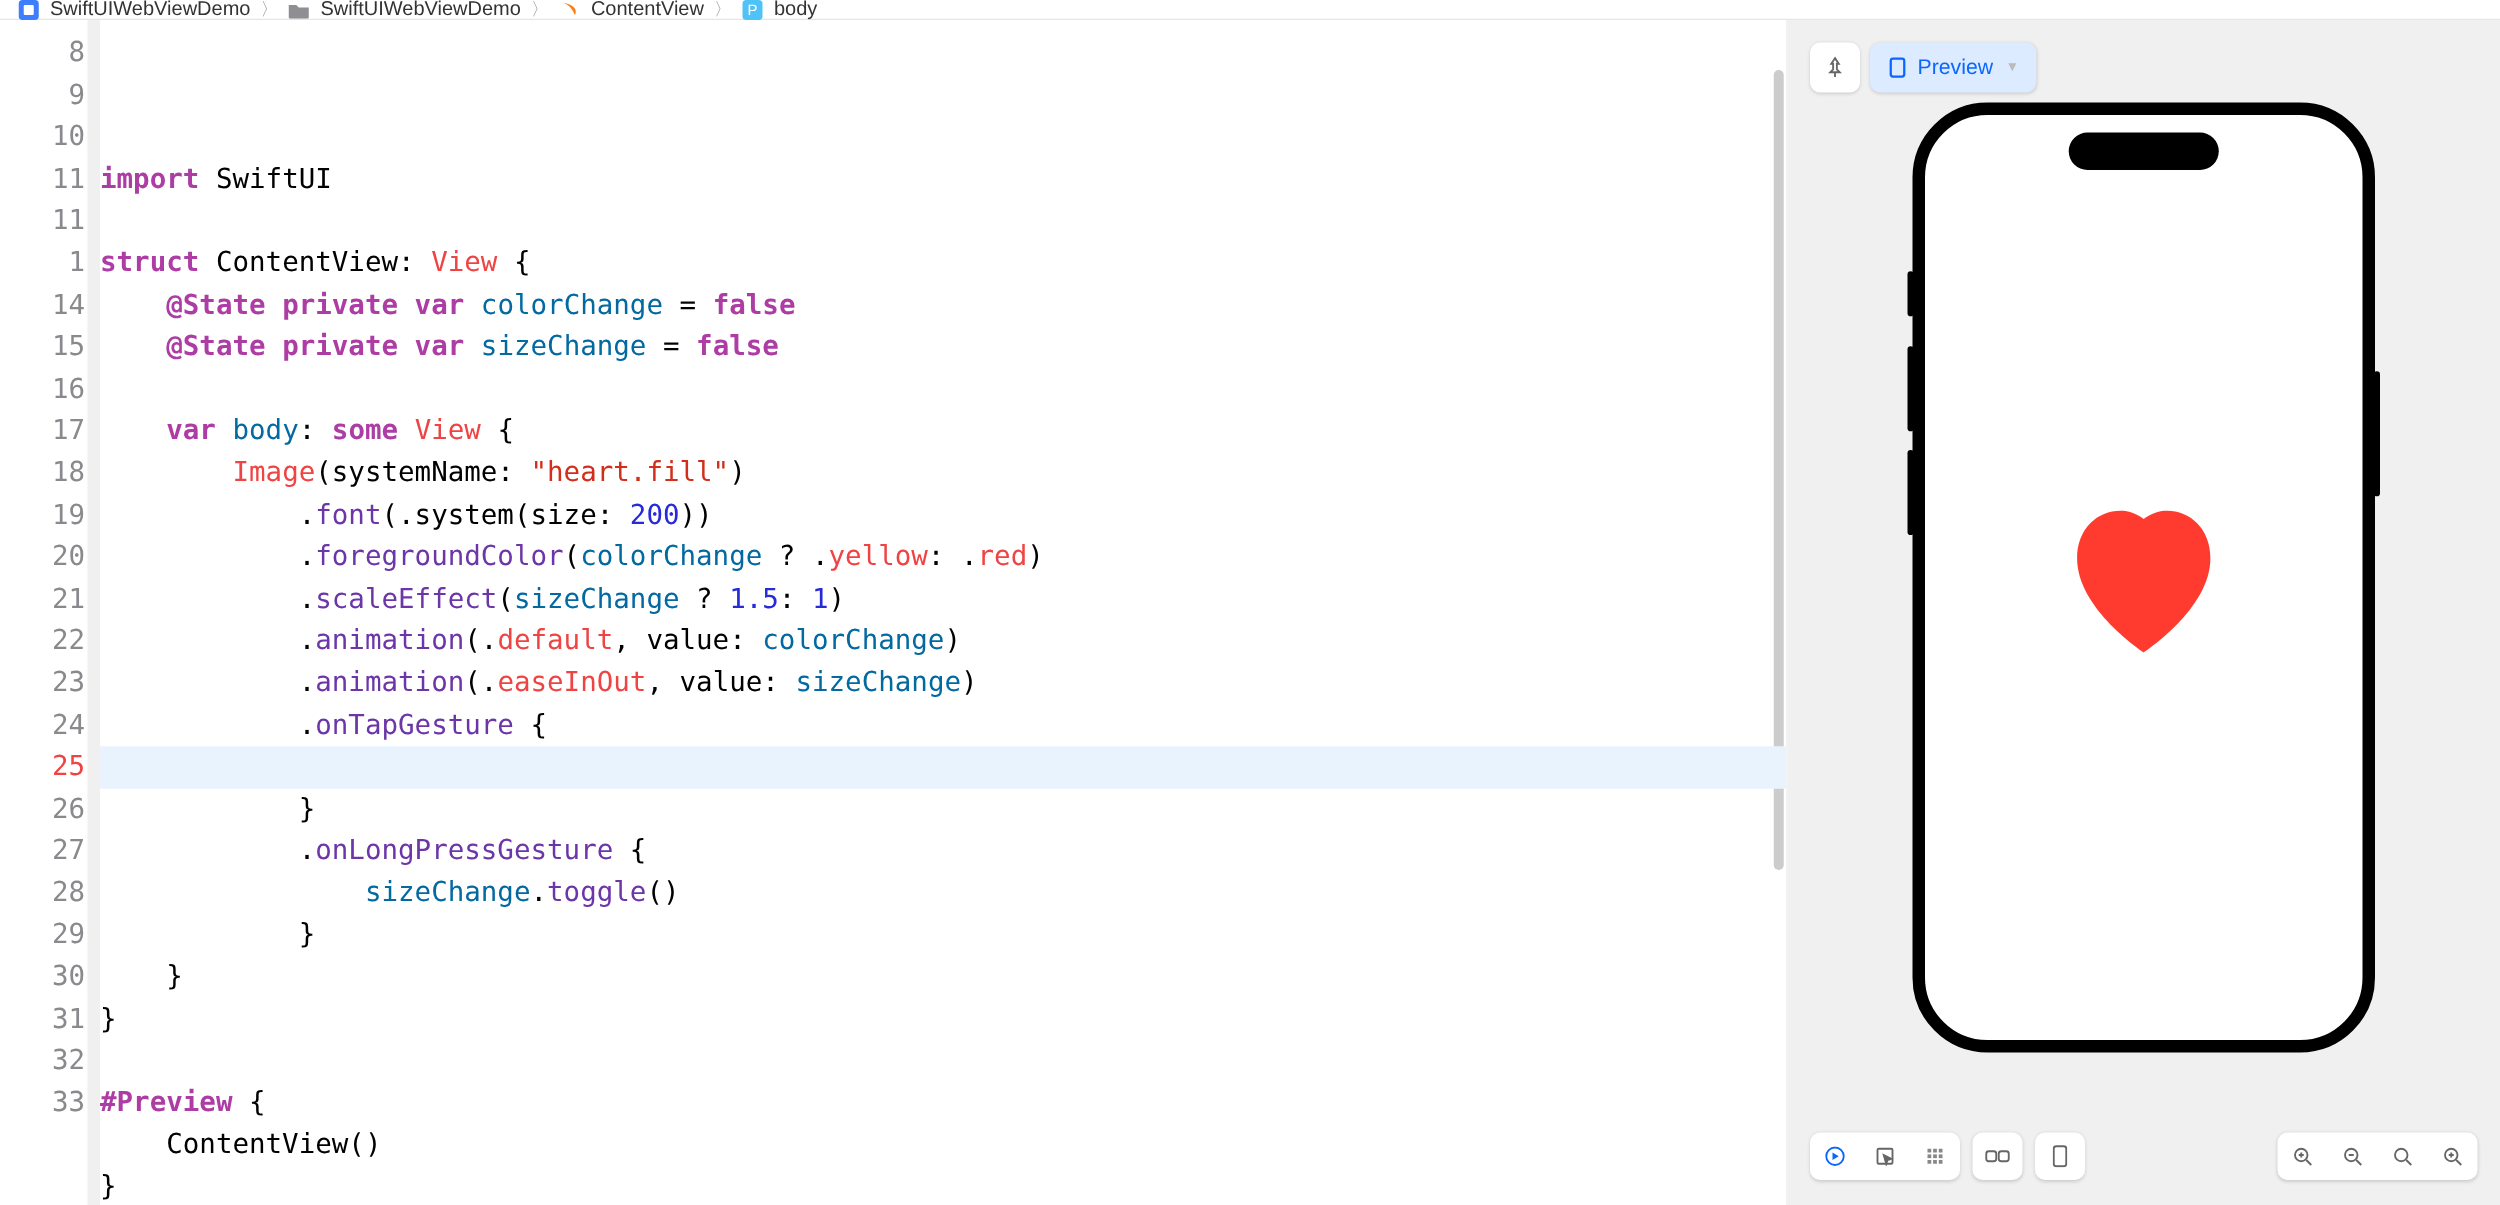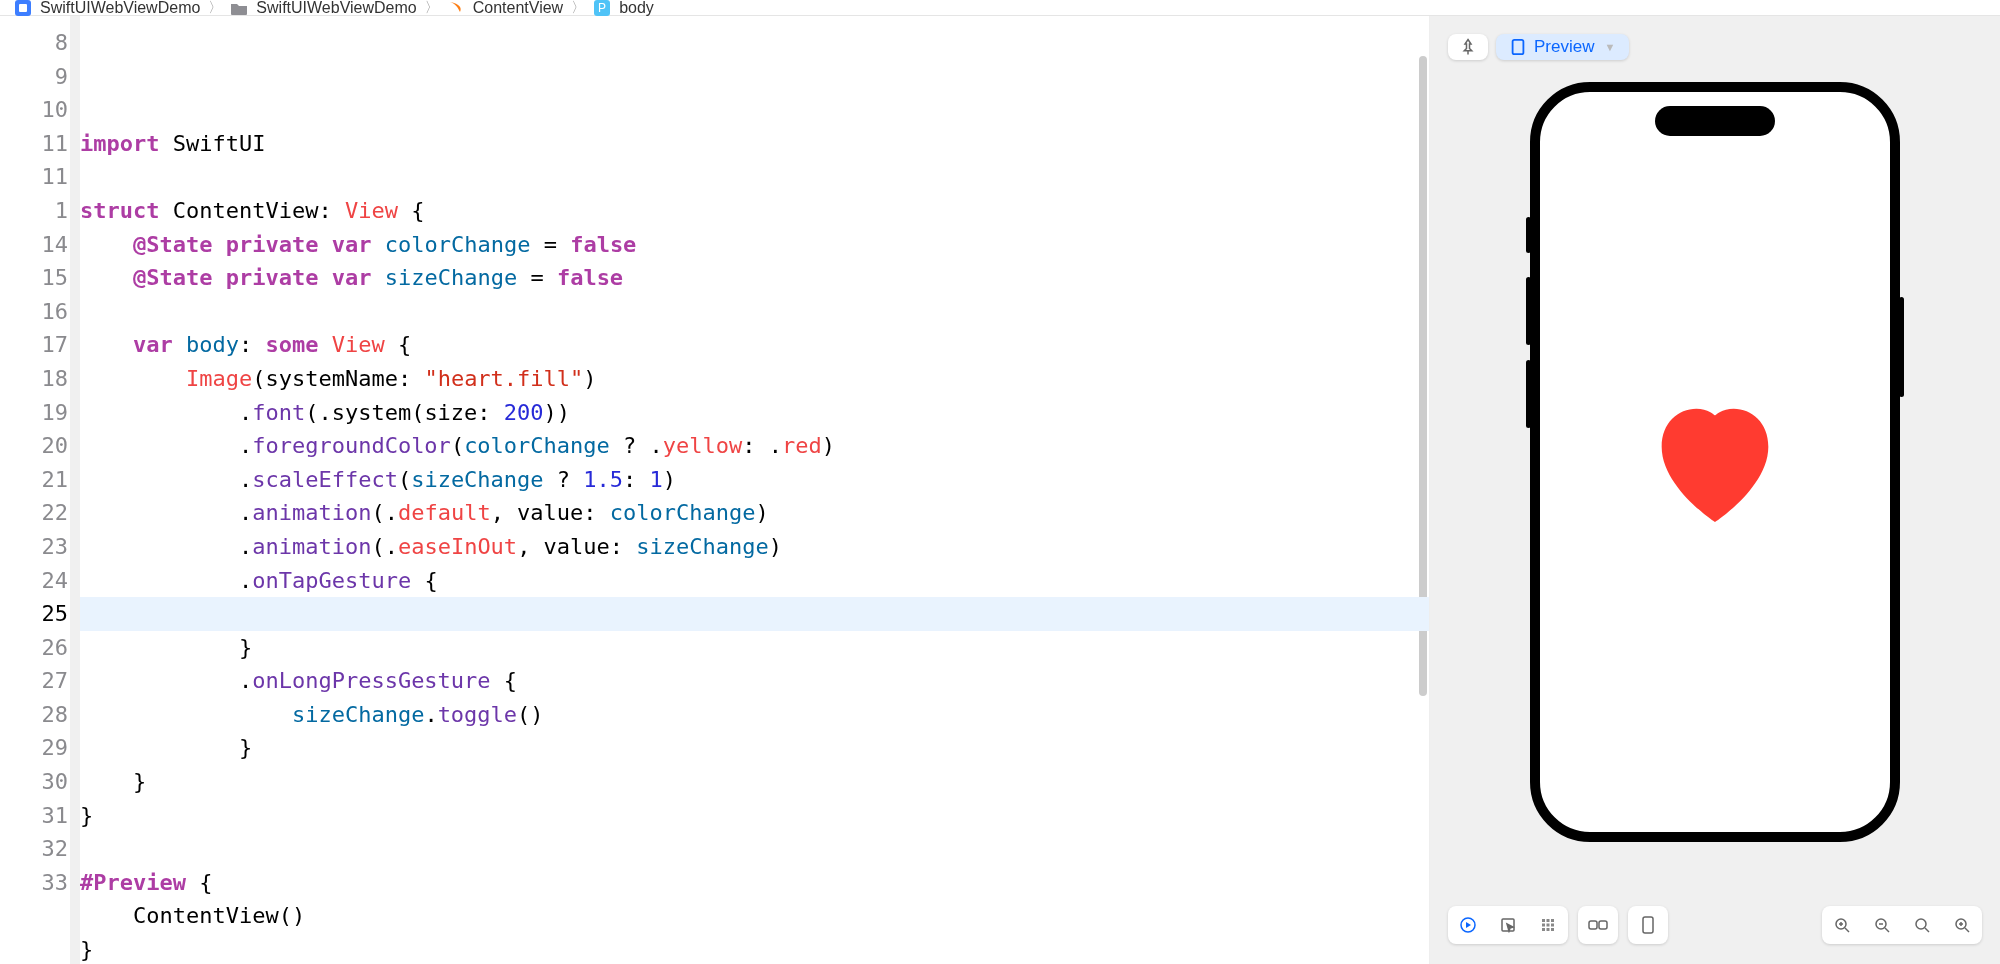--- a/index.html
+++ b/index.html
@@ -24,35 +24,35 @@
     }
     .breadcrumb .sep { color: #999; font-size: 14px; }
     .breadcrumb .icon { width: 18px; height: 18px; display:flex; align-items:center; justify-content:center;}
     .main { display: flex; flex: 1; min-height: 0; }
     .editor { flex: 1; display: flex; font-family: "SF Mono", Menlo, monospace; font-size: 22px; line-height: 33.6px; position: relative; }
     .gutter { width: 80px; text-align: right; color: #8a8a8e; padding-right: 12px; user-select: none; position: relative;}
     .gutter .ln { height: 33.6px; }
     .codecol { flex: 1; position: relative; white-space: pre; border-right: 1px solid #eee;}
     .codecol .line { height: 33.6px; }
     .hl-line { position:absolute; left:0; right:0; height:33.6px; background:#e9f3fe; z-index:0;}
-    .gutter .hl { color: #000000; }
+    .gutter .hl { color: #ef4444; }
     .gutter-post { position:absolute; top:0; bottom:0; right:0; width:10px; background:#f0f0f0;}
     .tok-keyword   { color: #ad3da4; font-weight: 600; }
     .tok-property  { color: #0369a1; }
     .tok-string    { color: #d12f1b; }
     .tok-number    { color: #272ad8; }
     .tok-purple    { color: #ef4444; }
     .tok-func      { color: #6c36a9; }
     .tok-bool      { color: #ad3da4; font-weight:600;}
     .tok-preproc   { color: #ad3da4; font-weight:600;}
     .scrolltrack { position:absolute; right:0; top:0; width:12px; height:100%; }
     .scrollbar { position:absolute; right:2px; top:40px; width:8px; height:640px; background:#ccc; border-radius:4px;}
     .preview-pane { width: 570px; background:#f0f0f0; position: relative; display:flex; flex-direction:column; align-items:center; padding-top:24px;}
     .preview-top { position:absolute; top:18px; left:18px; display:flex; gap:8px; }
-    .pin-btn, .preview-btn { height:26px; border-radius:8px; box-shadow: 0 1px 3px rgba(0,0,0,0.15); display:flex; align-items:center; justify-content:center; font-size:17px; background:#fff;}
+    .pin-btn, .preview-btn { height:40px; border-radius:8px; box-shadow: 0 1px 3px rgba(0,0,0,0.15); display:flex; align-items:center; justify-content:center; font-size:17px; background:#fff;}
     .pin-btn { width:40px; color:#666;}
     .preview-btn { padding:0 14px; gap:8px; background:#dcebff; color:#0a66ff;}
     .phone { width:370px; height:760px; margin-top:42px; border:10px solid #000; border-radius:60px; background:#fff; position:relative; display:flex; align-items:center; justify-content:center;}
     .dynamic-island { position:absolute; top:14px; left:50%; transform:translateX(-50%); width:120px; height:30px; background:#000; border-radius:20px;}
     .side-btn { position:absolute; background:#000; border-radius:3px;}
     .side-btn.l1 { left:-14px; top:125px; width:5px; height:36px;}
     .side-btn.l2 { left:-14px; top:185px; width:5px; height:68px;}
     .side-btn.l3 { left:-14px; top:268px; width:5px; height:68px;}
     .side-btn.r1 { right:-14px; top:205px; width:5px; height:100px;}
     .heart { color:#ff3b30; }

